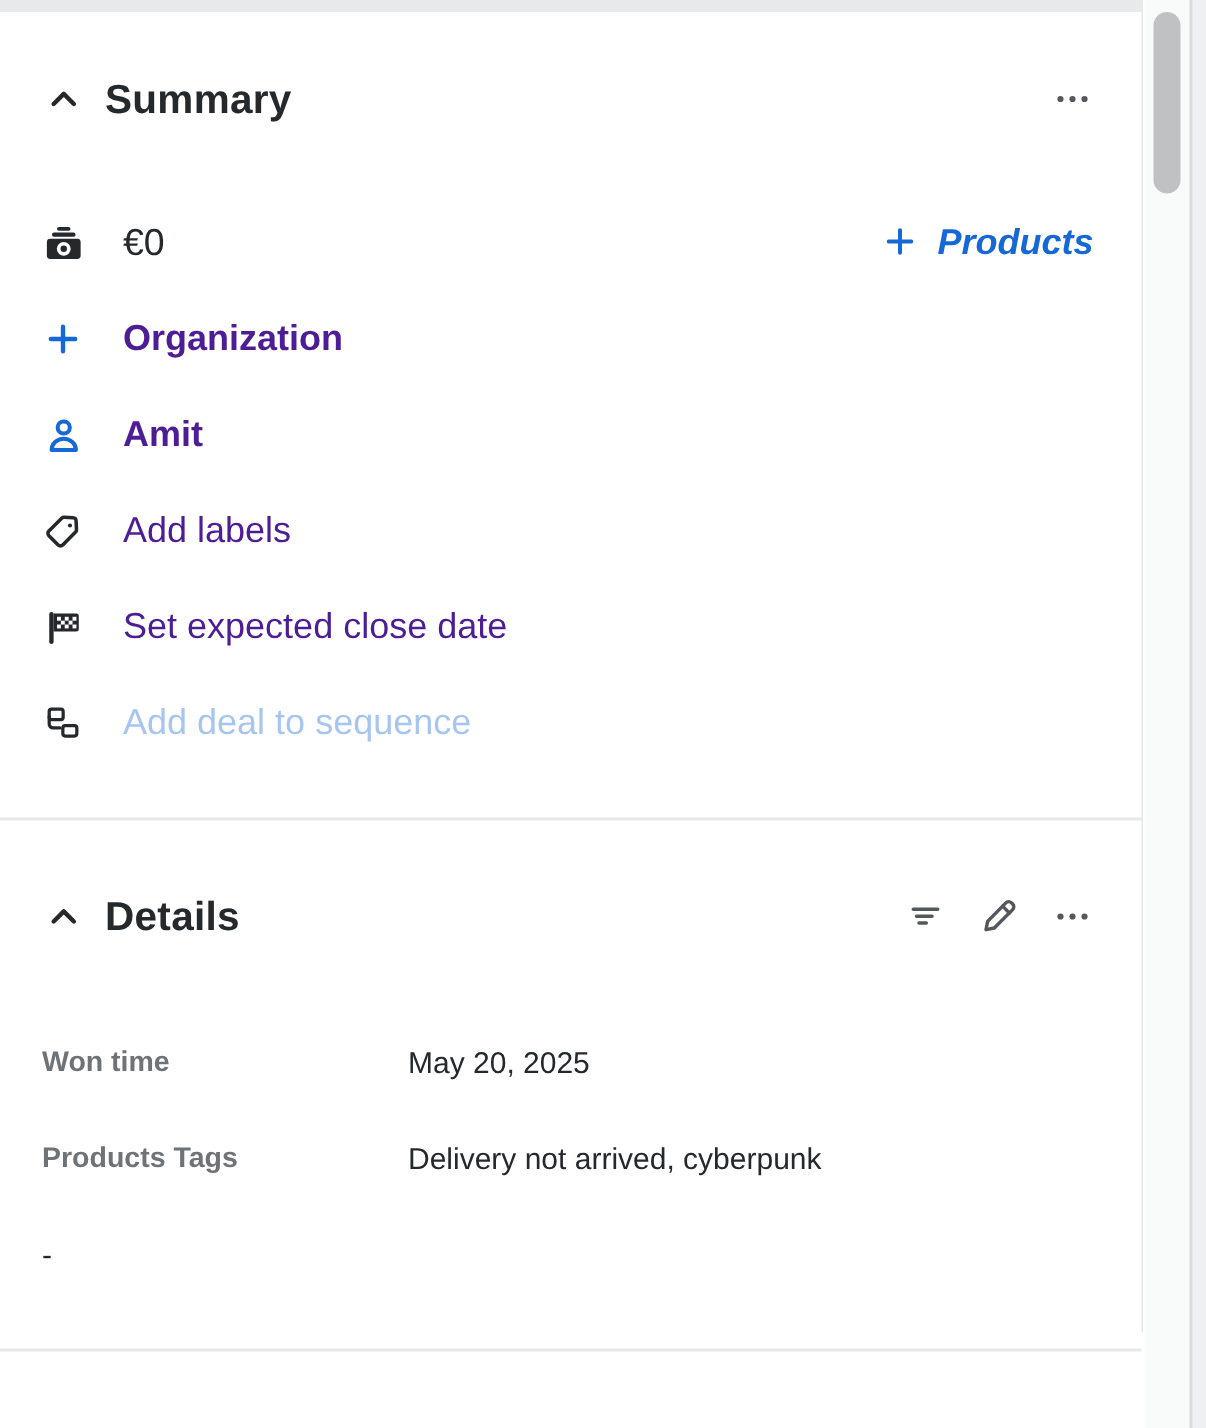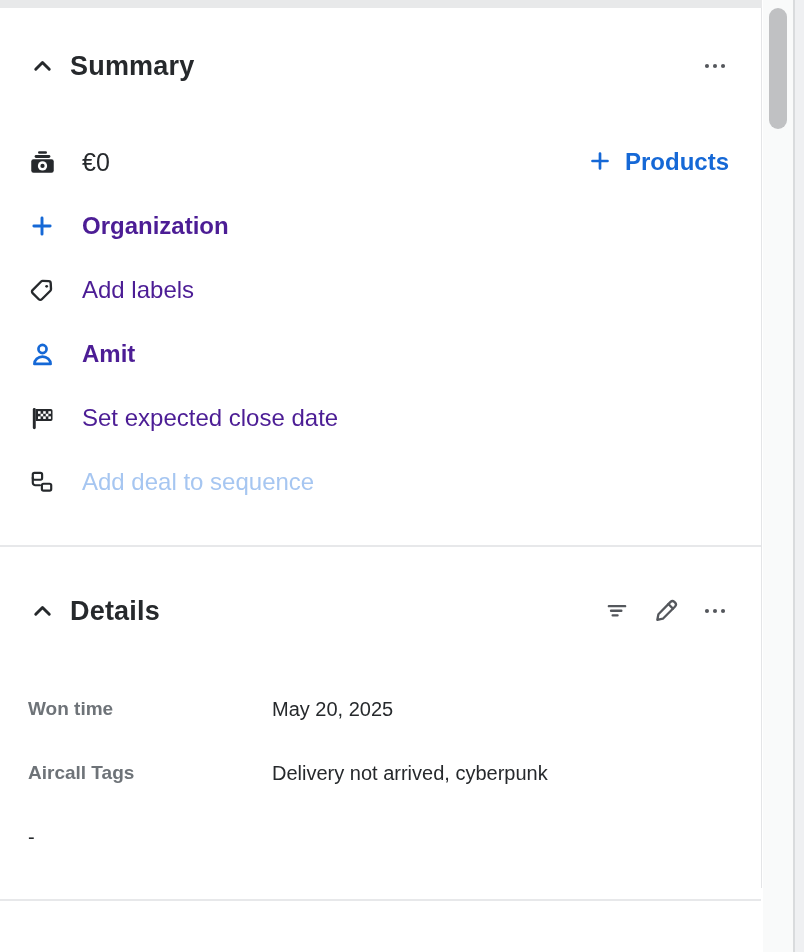--- a/index.html
+++ b/index.html
@@ -35,21 +35,21 @@
 
   
   .summary-rows { margin-top:63px; }
   .s-row { display:flex; align-items:center; height:30px; margin-bottom:34px; }
   .s-row:last-child { margin-bottom:0;text-align:center; }
   .row-icon { width:28px; height:28px; flex:0 0 28px; display:flex; align-items:center; justify-content:center; }
   .row-label { margin-left:26px; font-size:24px; color:#4c1d95; cursor:pointer; }
   .row-label.bold { font-weight:700; }
   .row-label.disabled { color:#a6c6f1; cursor:default; }
   .amount-text { margin-left:26px; font-size:25px; color:#26292c; }
-  .products-btn { display:flex; align-items:center; gap:13px; margin-left:auto; background:none; border:none; cursor:pointer; }
+  .products-btn { display:flex; align-items:center; gap:13px; margin-left:auto; background:none; border:none; cursor:pointer;font-style:italic; }
   .products-label { font-size:24px; font-weight:700; color:#1568d6; }
 
   
   .fields { margin-top:59px; }
   .field { display:grid; grid-template-columns:220px 1fr; column-gap:24px; margin-bottom:22px; align-items:start; }
   .field-label {
     text-align:left; font-size:19px; font-weight:700; color:#6e7378;
     line-height:42px; white-space:nowrap;
   }
   .field-value { font-size:20px; color:#26292c; line-height:42px; max-width:310px; }
@@ -124,36 +124,36 @@
         <span class="row-icon">
           <svg width="26" height="26" viewBox="0 0 24 24" fill="none">
               <path d="M12 4.5v15M4.5 12h15" stroke="#1568d6" stroke-width="2.7" stroke-linecap="round"></path>
             </svg>
         </span>
         <span class="row-label bold">Organization</span>
       </div>
 
       <div class="s-row">
         <span class="row-icon">
+          <svg width="27" height="27" viewBox="0 0 24 24" fill="none" stroke="#1568d6" stroke-width="2.4" stroke-linecap="round" stroke-linejoin="round">
+              <circle cx="12" cy="7.1" r="3.6"></circle>
+              <path d="M4.8 20.4a7.2 6.6 0 0 1 14.4 0Z"></path>
+            </svg>
+        </span>
+        <span class="row-label bold">Amit</span>
+      </div>
+
+      <div class="s-row">
+        <span class="row-icon">
           <svg width="27" height="27" viewBox="0 0 24 24" fill="none">
               <path d="M3.2 11.6 10.8 4a1.9 1.9 0 0 1 1.45-.55l5.25.25a1.9 1.9 0 0 1 1.8 1.8l.25 5.25a1.9 1.9 0 0 1-.55 1.45l-7.6 7.6a1.9 1.9 0 0 1-2.7 0l-5.5-5.5a1.9 1.9 0 0 1 0-2.7Z" stroke="#26292c" stroke-width="2.1" stroke-linejoin="round"></path>
               <circle cx="15.7" cy="8.3" r="1.25" fill="#26292c"></circle>
             </svg>
         </span>
         <span class="row-label">Add labels</span>
-      </div>
-
-      <div class="s-row">
-        <span class="row-icon">
-          <svg width="27" height="27" viewBox="0 0 24 24" fill="none" stroke="#1568d6" stroke-width="2.4" stroke-linecap="round" stroke-linejoin="round">
-              <circle cx="12" cy="7.1" r="3.6"></circle>
-              <path d="M4.8 20.4a7.2 6.6 0 0 1 14.4 0Z"></path>
-            </svg>
-        </span>
-        <span class="row-label bold">Amit</span>
       </div>
 
       <div class="s-row">
         <span class="row-icon">
           <svg width="27" height="27" viewBox="0 0 24 24">
               <rect x="3.4" y="2.6" width="2.6" height="19" rx="1.3" fill="#26292c"></rect>
               <path d="M6 3.6h13.4a1.5 1.5 0 0 1 1.5 1.5v7.6a1.5 1.5 0 0 1-1.5 1.5H6Z" fill="#26292c"></path>
               <g fill="#ffffff">
                 <rect x="8" y="5.5" width="2.3" height="2.3"></rect>
                 <rect x="12.6" y="5.5" width="2.3" height="2.3"></rect>
@@ -220,21 +220,21 @@
         </button>
       </div>
     </div>
 
     <div class="fields">
       <div class="field">
         <span class="field-label">Won time</span>
         <span class="field-value">May 20, 2025</span>
       </div>
       <div class="field">
-        <span class="field-label">Aircall Tags</span>
+        <span class="field-label">Products Tags</span>
         <span class="field-value">Delivery not arrived, cyberpunk</span>
       </div>
       <div class="field">
         <span class="field-value">-</span>
       </div>
     </div>
 
     <div class="bottom-divider"></div>
   </section>
 </div>

